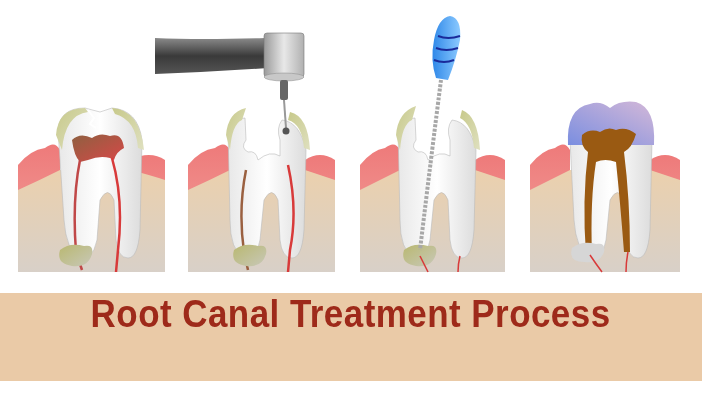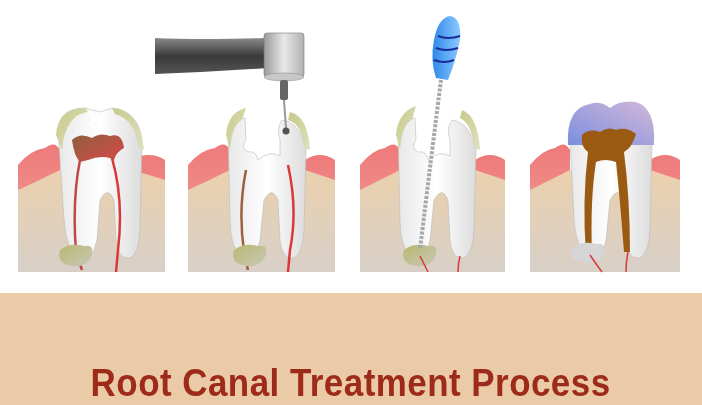--- a/index.html
+++ b/index.html
@@ -1,18 +1,18 @@
 <!DOCTYPE html>
 <html><head>
 <meta charset="utf-8">
 <style>
   html, body { margin:0; padding:0; }
   body { width:702px; height:405px; background:#ffffff; position:relative; overflow:hidden; font-family:"Liberation Sans", sans-serif; }
   .illustration { position:absolute; left:0; top:0; width:702px; height:293px; }
-  .banner { position:absolute; left:0; top:293px; width:702px; height:112px; background:#eacaa7; display:flex; align-items:flex-end; justify-content:center; }
+  .banner { position:absolute; left:0; top:293px; width:702px; height:88px; background:#eacaa7; display:flex; align-items:flex-start; justify-content:center; }
   .banner-title { font-family:"Liberation Sans", sans-serif; font-weight:bold; font-size:38px; color:#9e2a1a; letter-spacing:0.5px; transform:scaleX(0.92); white-space:nowrap; }
 </style>
 </head>
 <body>
 
 <div class="illustration">
 <svg width="702" height="293" viewBox="0 0 702 293" xmlns="http://www.w3.org/2000/svg">
   <defs>
     <linearGradient id="boneGrad" x1="0" y1="0" x2="0" y2="1">
       <stop offset="0" stop-color="#ebd0ad"></stop>

